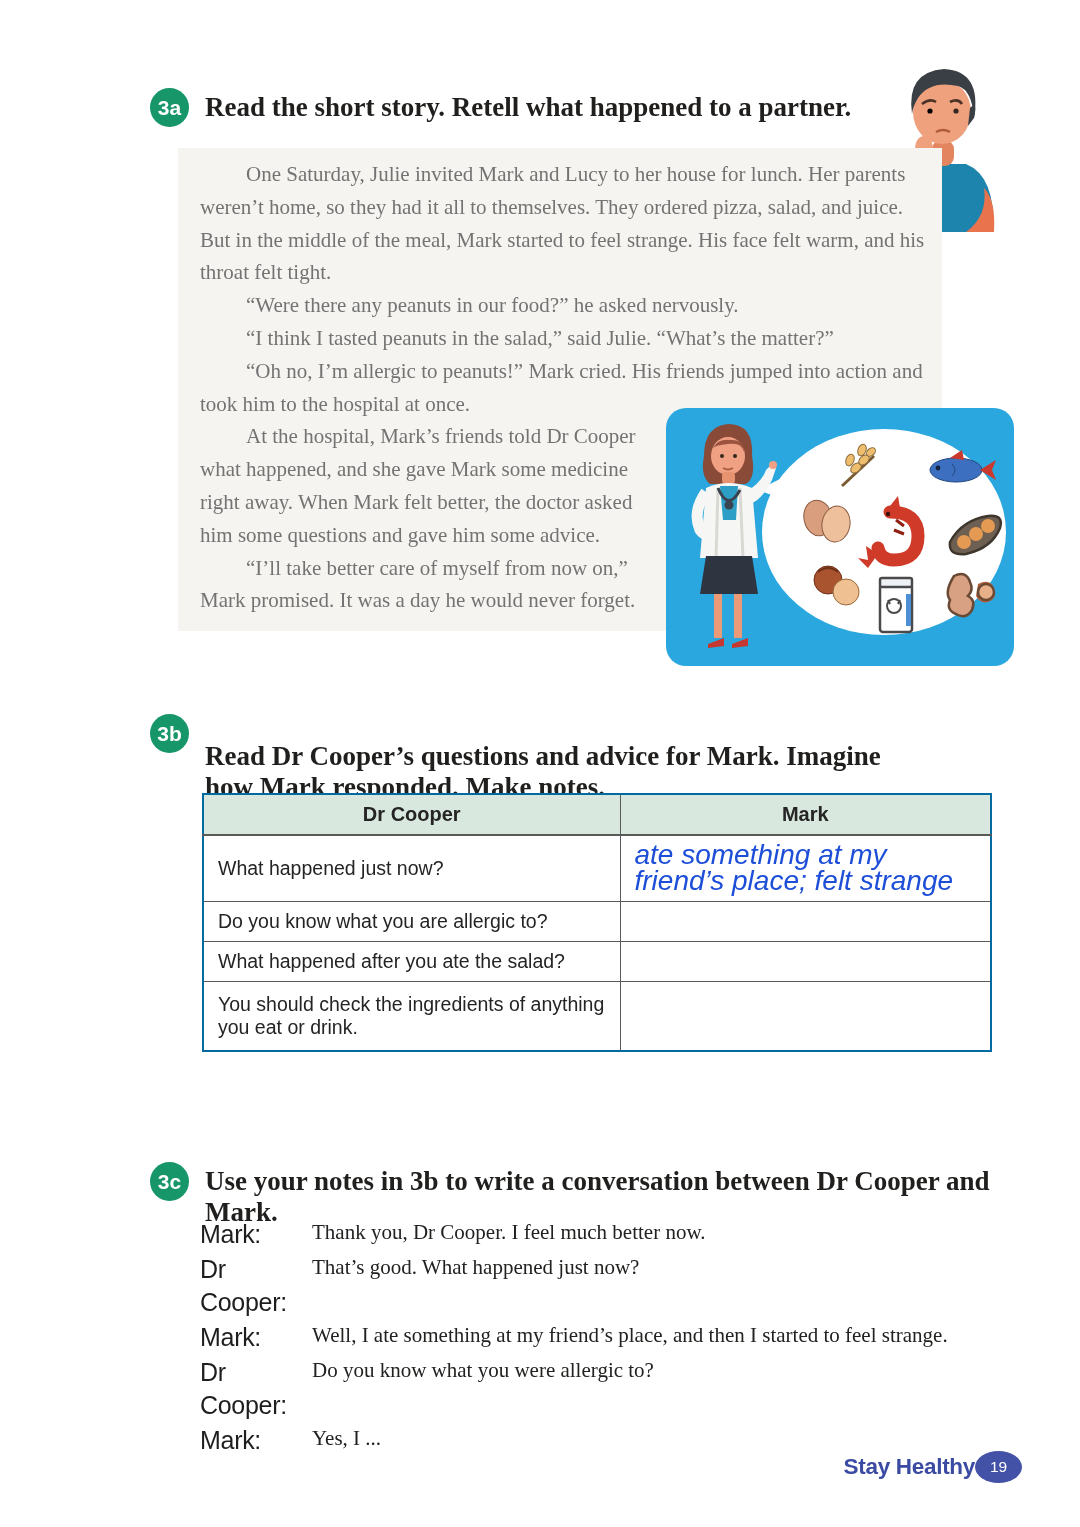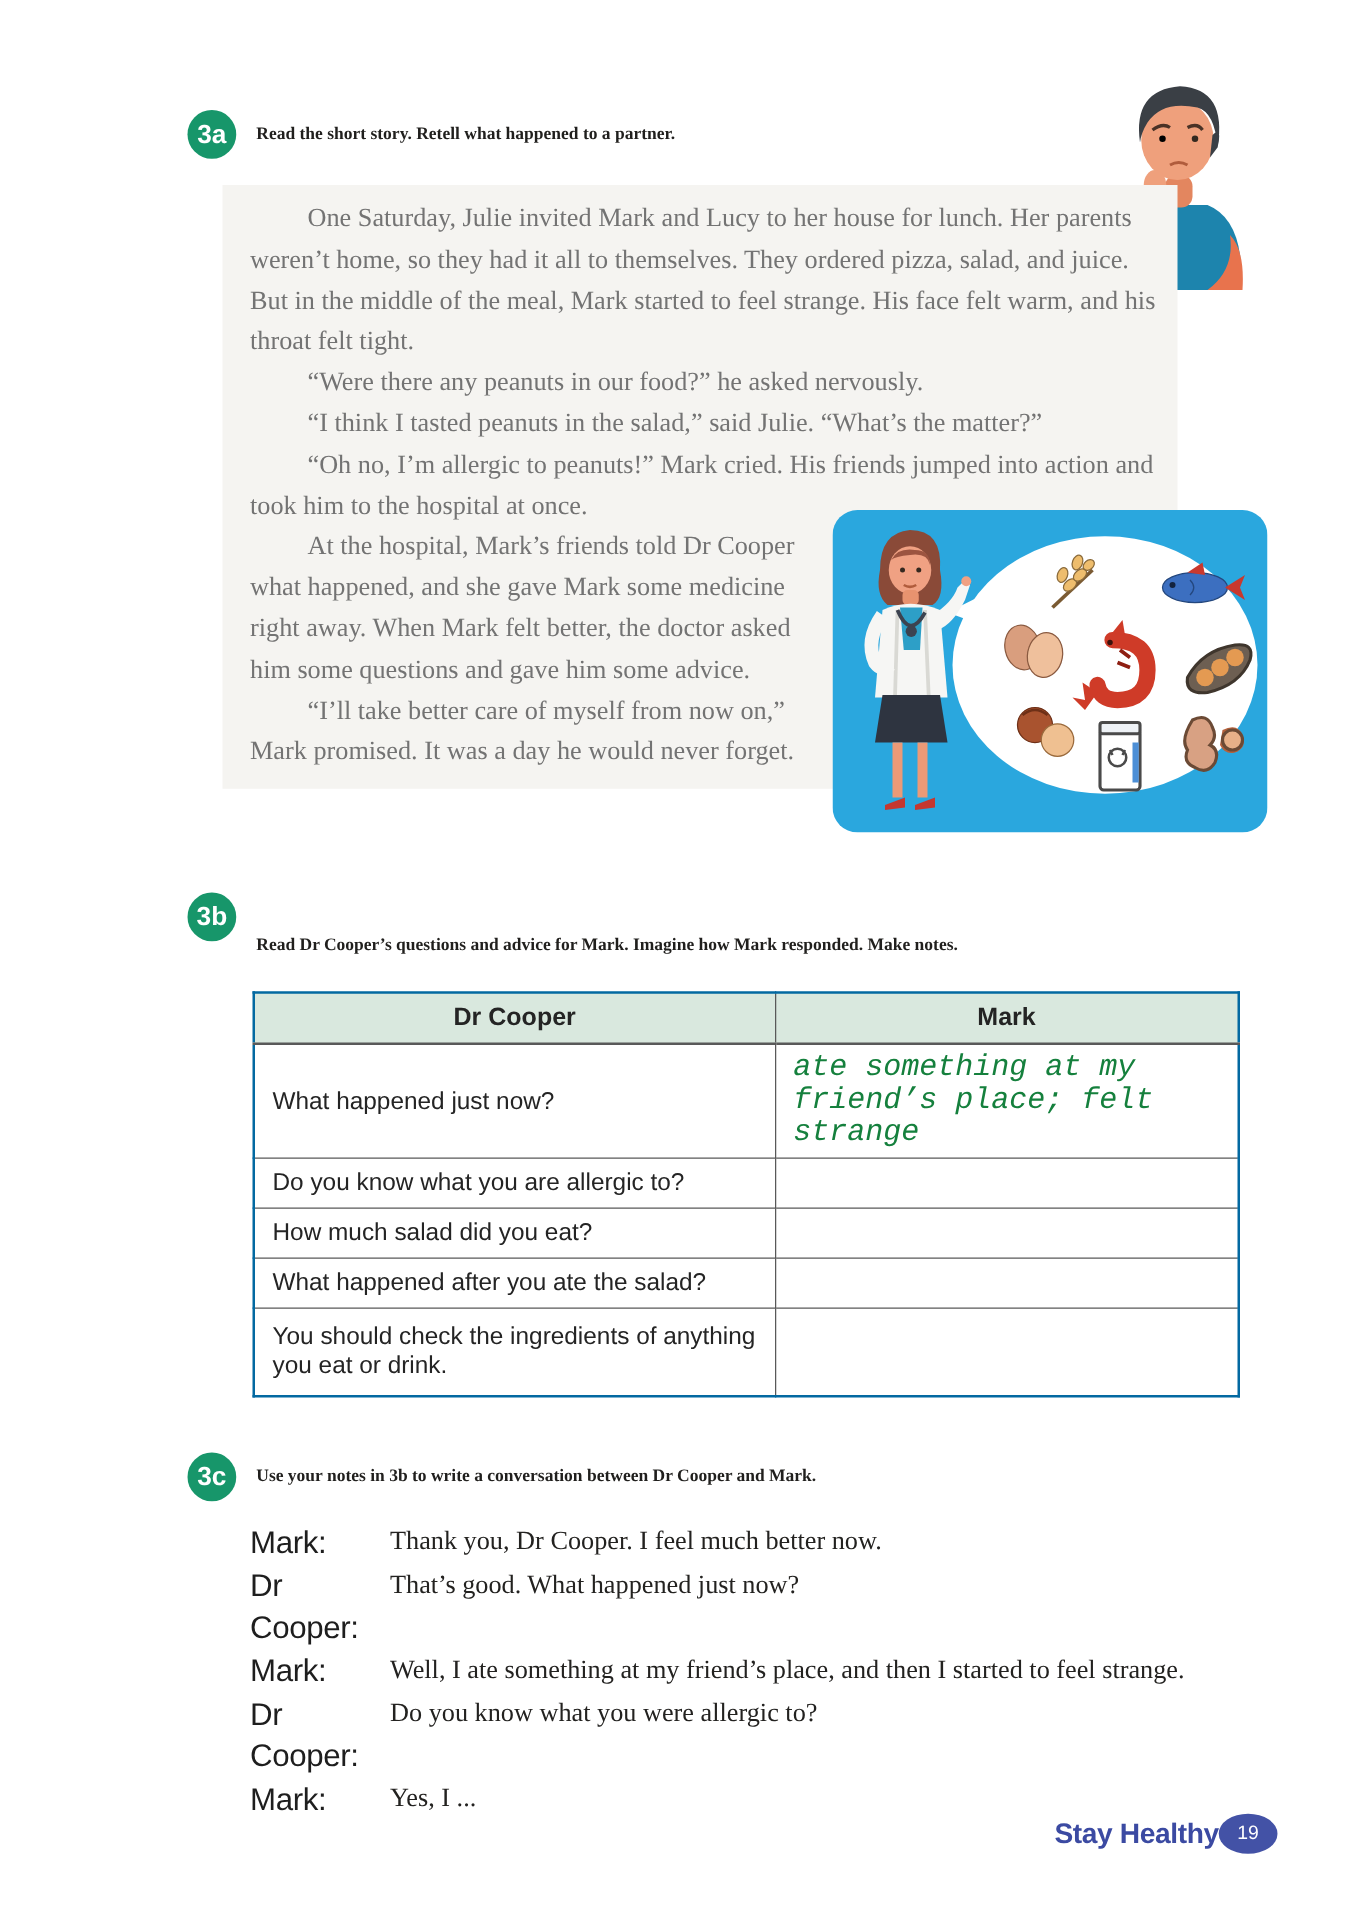--- a/index.html
+++ b/index.html
@@ -24,21 +24,21 @@
     color: #ffffff;
     font-family: "Liberation Sans", sans-serif;
     font-weight: bold;
     font-size: 21px;
     display: flex; align-items: center; justify-content: center;
     margin-top: -4px;
   }
   .sec-title {
     font-family: "Liberation Serif", serif;
     font-weight: bold;
-    font-size: 14px;
+    font-size: 27px;
     line-height: 31px;
     color: #201f1d;
   }
 
   
   .story {
     position: absolute;
     left: 178px; top: 148px;
     width: 764px;
     background: #f5f4f1;
@@ -76,24 +76,23 @@
     height: 41px;
     border-bottom-width: 2px;
   }
   .notes-table { border: 2px solid #0369a1; }
   .notes-table .q-col { width: 417px; }
   .row-tall td { height: 66px; }
   .row-std td  { height: 40px; }
   .row-last td { height: 70px; }
   .answer {
     font-style: italic;
-    font-size: 24px;
+    font-size: 28px;
     line-height: 26px;
-    color: #15803d;
-    font-family: Liberation Mono, monospace;
+    color: #1d4ed8;
   }
 
   
   .dialogue {
     position: absolute;
     left: 200px; top: 1216px;
     width: 800px;
     font-size: 21px;
     line-height: 33px;
     color: #232220;
@@ -289,24 +288,20 @@
     <tbody>
       <tr class="row-tall">
         <td>What happened just now?</td>
         <td class="answer">ate something at my friend’s place; felt strange</td>
       </tr>
       <tr class="row-std">
         <td>Do you know what you are allergic to?</td>
         <td class="answer"></td>
       </tr>
       <tr class="row-std">
-        <td>How much salad did you eat?</td>
-        <td class="answer"></td>
-      </tr>
-      <tr class="row-std">
         <td>What happened after you ate the salad?</td>
         <td class="answer"></td>
       </tr>
       <tr class="row-last">
         <td style="max-width:380px;">You should check the ingredients of anything you eat or drink.</td>
         <td class="answer"></td>
       </tr>
     </tbody>
   </table>
 

